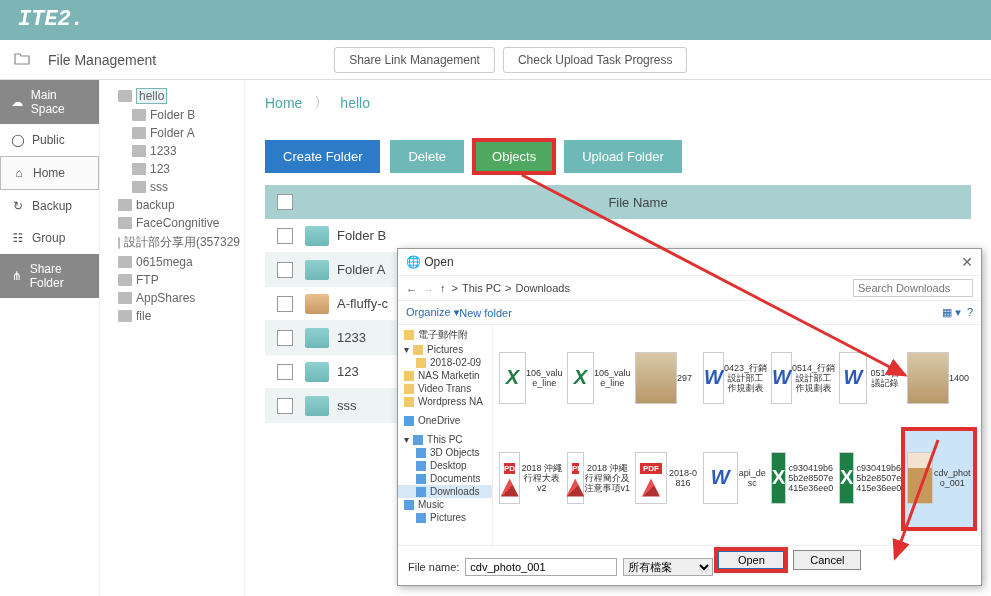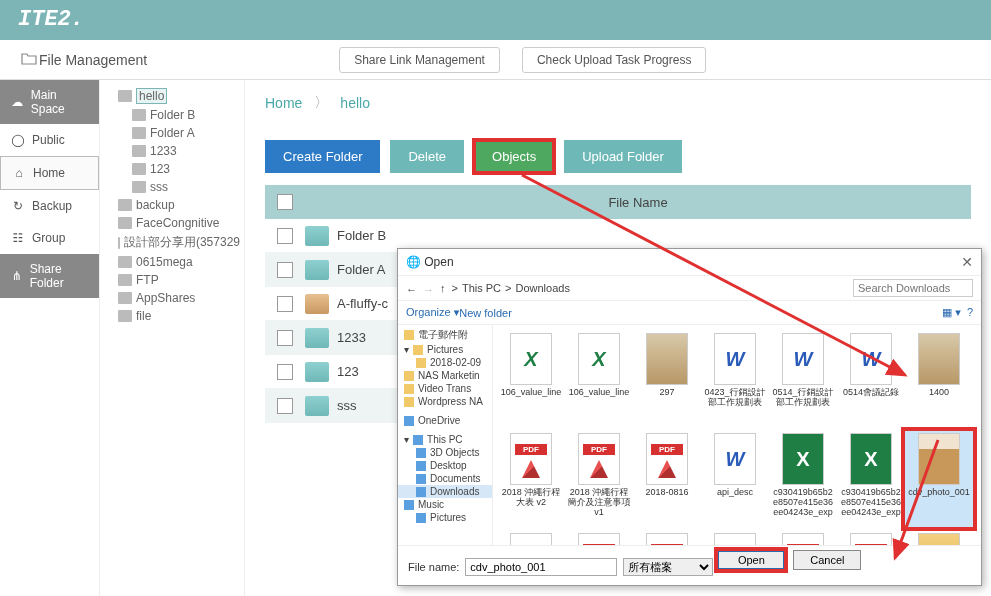--- a/index.html
+++ b/index.html
@@ -1,21 +1,21 @@
 <!DOCTYPE html>
 <html><head>
 <meta charset="utf-8">
 <style>
 *{box-sizing:border-box;margin:0;padding:0;font-family:Arial,sans-serif}
 body{width:991px;height:596px;position:relative;background:#fff;font-size:12px;color:#333}
 .banner{height:40px;background:#7db4b5}
 .logo{font-family:Liberation Mono, monospace;font-weight:bold;font-style:italic;font-size:22px;color:#fff;padding:7px 18px}
 .topbar{height:40px;display:flex;align-items:center;border-bottom:1px solid #ddd}
-.fm-label{font-size:14px;color:#555;padding-left:21px;display:flex;align-items:center;gap:2px}
-.btn-light{border:1px solid #ccc;background:#fff;padding:5px 14px;border-radius:3px;font-size:12px;color:#555;cursor:pointer;margin-left:22px}
+.fm-label{font-size:14px;color:#555;padding-left:14px;display:flex;align-items:center;gap:18px}
+.btn-light{border:1px solid #ccc;background:#fff;padding:5px 14px;border-radius:3px;font-size:12px;color:#555;cursor:pointer;margin-left:8px}
 .topbar .spacer{width:170px}
 .main{display:flex;height:516px}
 .sidebar{width:100px;background:#fff;border-right:1px solid #eee}
 .side-item{display:flex;align-items:center;gap:6px;padding:8px 10px;font-size:12px;color:#555;cursor:pointer}
 .side-item.dark{background:#888;color:#fff}
 .side-item.active{border:1px solid #bbb;background:#fafafa}
 .side-ico{width:16px;height:16px;display:inline-flex;align-items:center;justify-content:center}
 .tree{width:145px;padding:6px 4px;font-size:12px;color:#666;border-right:1px solid #eee;overflow:hidden;white-space:nowrap}
 .tree-row{display:flex;align-items:center;gap:4px;padding:2px 0;cursor:pointer}
 .tree-row .fold{width:14px;height:12px;background:#bbb;border-radius:1px;display:inline-block}
@@ -51,21 +51,21 @@
 .dlg-tool{height:24px;display:flex;align-items:center;padding:0 8px;font-size:11px;color:#2a6bb0;border-bottom:1px solid #eee}
 .dlg-tool .rt{margin-left:auto;display:flex;gap:6px}
 .dlg-body{display:flex;height:220px}
 .dlg-side{width:95px;border-right:1px solid #eee;font-size:10px;color:#444;padding:2px 0;overflow:hidden}
 .ds-row{padding:1px 6px;display:flex;align-items:center;gap:4px;white-space:nowrap;cursor:pointer}
 .ds-row .mi{width:10px;height:10px;background:#f2c968;display:inline-block}
 .ds-row .mib{background:#5aa0e0}
 .ds-row.sel{background:#d6e8f8}
 .dlg-files{flex:1;overflow:auto;padding:4px}
 .frow{display:flex}
-.fcell{width:68px;height:96px;display:flex;flex-direction:column;align-items:center;justify-content:flex-start;font-size:9px;text-align:center;color:#333;padding:2px;margin:2px 0}
+.fcell{width:68px;height:96px;display:flex;flex-direction:row;align-items:center;justify-content:flex-start;font-size:9px;text-align:center;color:#333;padding:2px;margin:2px 0}
 .fcell .thumb{width:42px;height:52px;border:1px solid #ccc;background:#fff;display:flex;align-items:center;justify-content:center;position:relative;margin-bottom:3px}
 .pdf .thumb::before{content:"PDF";position:absolute;top:10px;left:4px;right:4px;background:#d63030;color:#fff;font-size:8px;font-weight:bold;padding:1px 0}
 .pdf .thumb::after{content:"";position:absolute;bottom:6px;width:18px;height:18px;background:linear-gradient(135deg,#e85050 50%,#b03030 50%);clip-path:polygon(50% 0,100% 100%,0 100%)}
 .doc .thumb::before{content:"W";color:#2a5bb8;font-size:20px;font-weight:bold;font-style:italic}
 .xls .thumb::before{content:"X";color:#1e7e44;font-size:20px;font-weight:bold;font-style:italic}
 .xlsb .thumb{background:#1e7e44}
 .xlsb .thumb::before{content:"X";color:#fff;font-size:20px;font-weight:bold}
 .zip .thumb{background:linear-gradient(#f2d080,#e8b850)}
 .img .thumb{background:linear-gradient(#d8c8a8,#b89868)}
 .cat .thumb{background:linear-gradient(180deg,#f0e4d0 30%,#c8985a 30%)}

